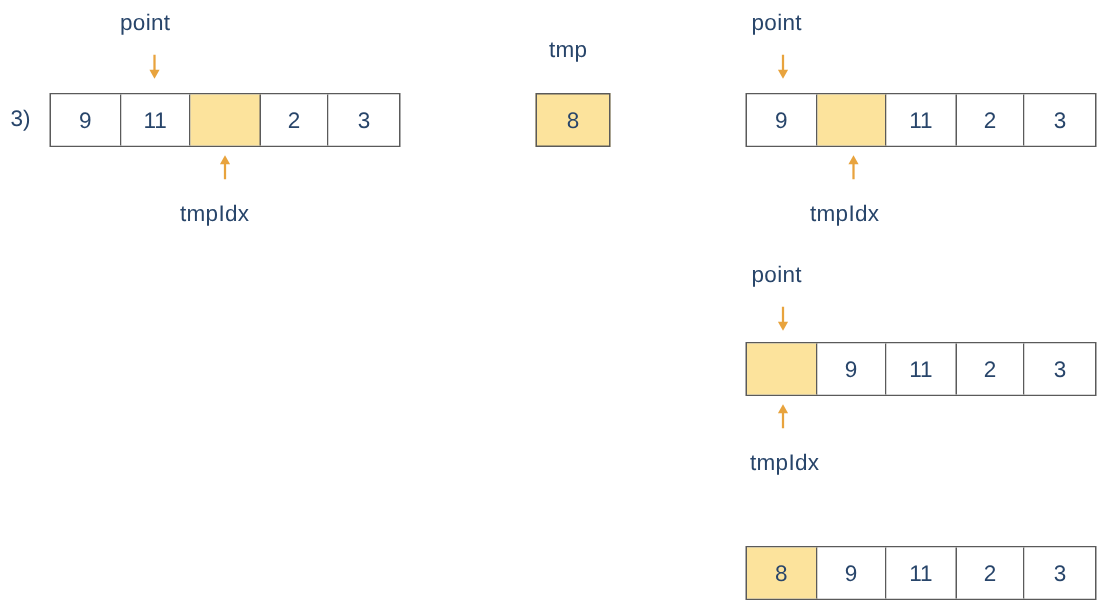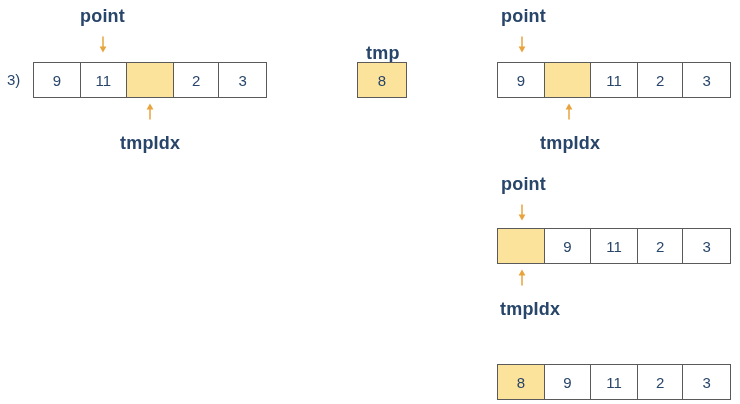--- a/index.html
+++ b/index.html
@@ -16,26 +16,25 @@
   }
   #stage {
     position: relative;
     width: 740px;
     height: 404px;
   }
 
   
   .label {
     position: absolute;
-    font-size: 18px;
+    font-size: 15px;
     line-height: 18px;
     color: #28456a;
     white-space: nowrap;
     letter-spacing: 0.2px;
-    font-weight: bold;
   }
   .step-label {
     position: absolute;
     font-size: 15px;
     line-height: 18px;
     color: #28456a;
     white-space: nowrap;
   }
 
   
@@ -113,21 +112,21 @@
 
   <div class="arrow" style="left:143px; top:103px;">
     <svg width="14" height="17" viewBox="0 0 14 17" aria-hidden="true">
       <line x1="7" y1="16.5" x2="7" y2="4.5" stroke="#e8a33d" stroke-width="1.5"></line>
       <polygon points="7,0.5 3.6,6.5 10.4,6.5" fill="#e8a33d"></polygon>
     </svg>
   </div>
 
   <div class="label" style="left:120px; top:134px;">tmpIdx</div>
 
-  <div class="label" style="left:366px; top:44px;">tmp</div>
+  <div class="label" style="left:366px; top:25px;">tmp</div>
 
   <div class="tmpbox" style="left:357px; top:62px; width:50px; height:36px;">8</div>
 
   <div class="label" style="left:501px; top:7px;">point</div>
 
   <div class="arrow" style="left:515px; top:36px;">
     <svg width="14" height="17" viewBox="0 0 14 17" aria-hidden="true">
       <line x1="7" y1="0.5" x2="7" y2="12.5" stroke="#e8a33d" stroke-width="1.5"></line>
       <polygon points="7,16.5 3.6,10.5 10.4,10.5" fill="#e8a33d"></polygon>
     </svg>

